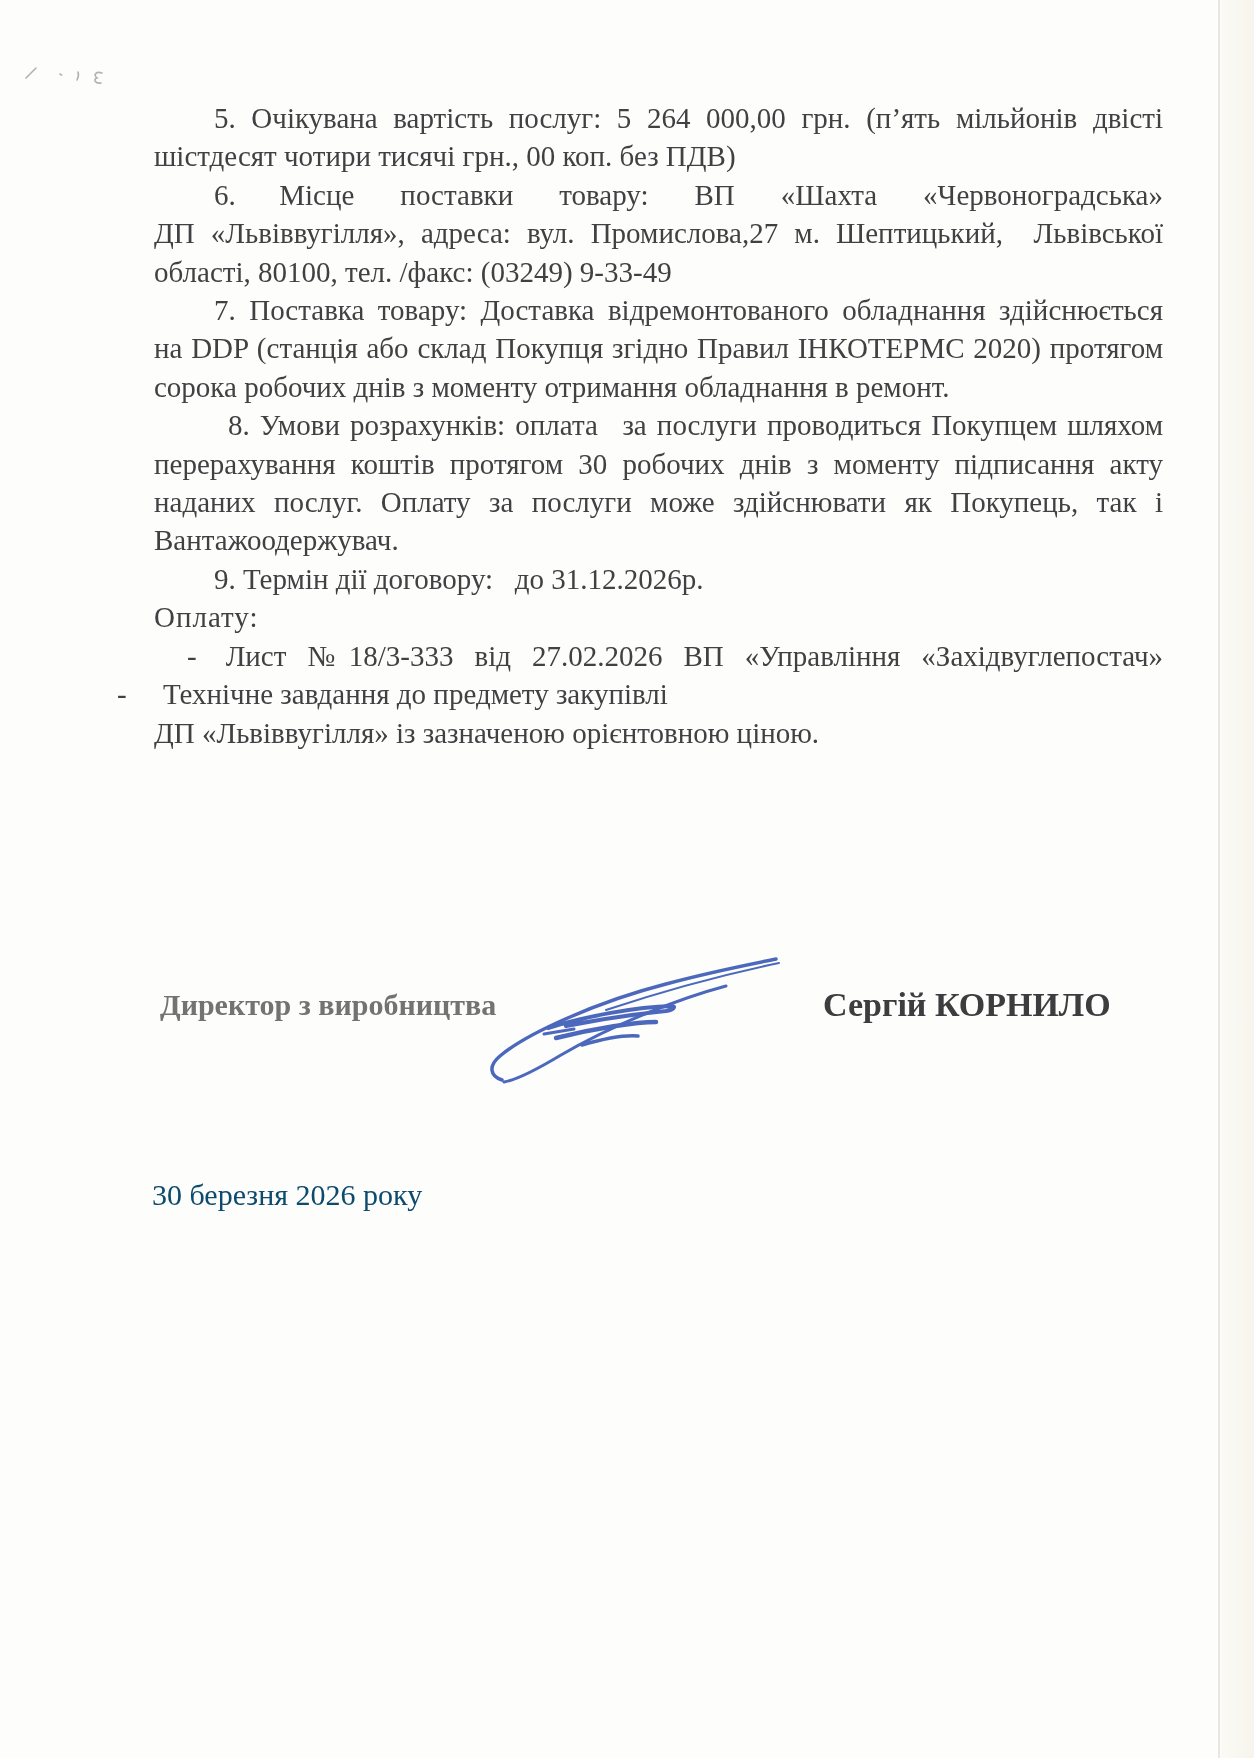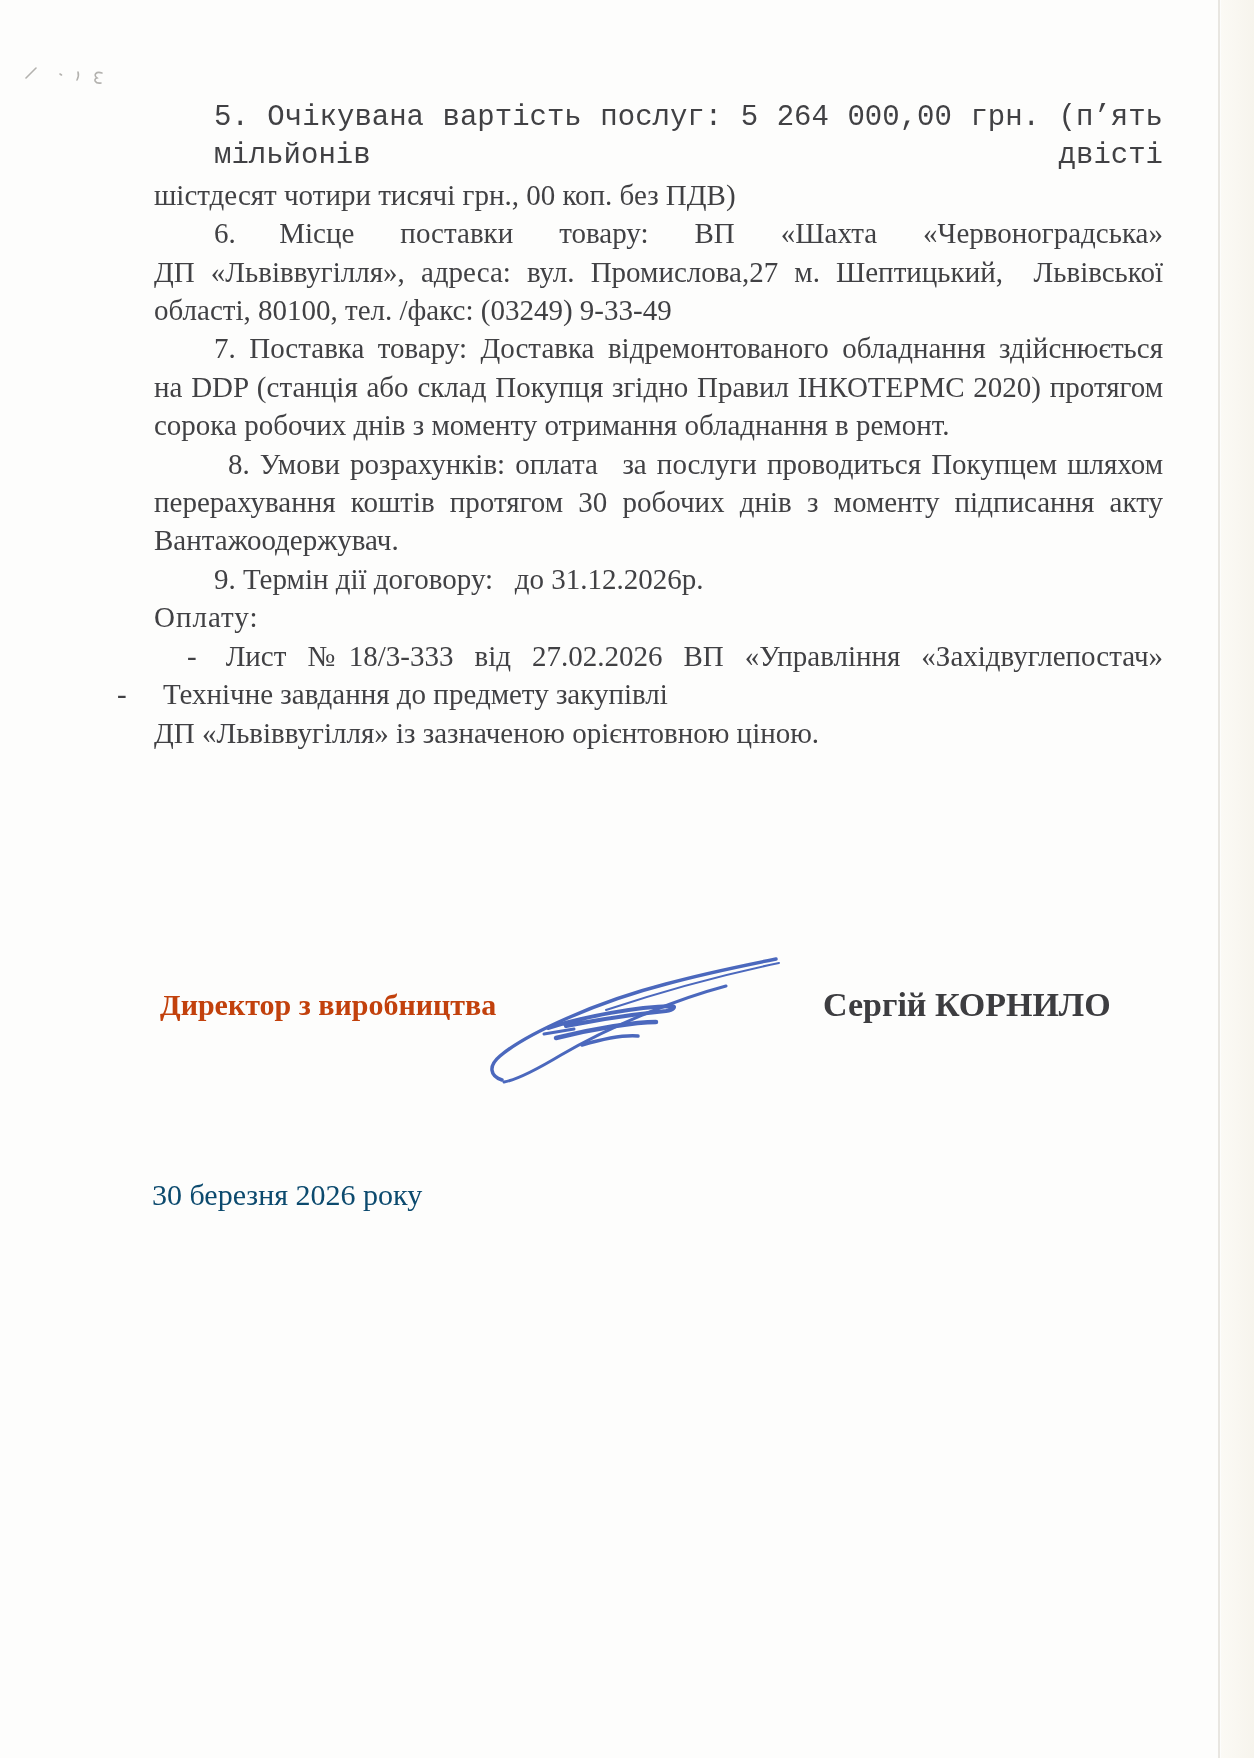--- a/index.html
+++ b/index.html
@@ -32,21 +32,21 @@
     min-height:38.4px;
     white-space:normal;
   }
   .line.just {
     text-align:justify;
     text-align-last:justify;
   }
   
   .sig-title {
     position:absolute; left:160px; top:986px;
-    font-size:30px; font-weight:bold; color:#c2410c;
+    font-size:30px; font-weight:bold; color:#737373;
     line-height:38px; white-space:nowrap;
   }
   .sig-name {
     position:absolute; left:823px; top:986px;
     font-size:34px; font-weight:bold; color:#3d3d40;
     line-height:38px; white-space:nowrap;
   }
   .sig-ink { position:absolute; left:486px; top:950px; }
   .doc-date {
     position:absolute; left:152px; top:1176px;
@@ -61,30 +61,31 @@
   <svg class="artifact-svg" width="140" height="30" viewBox="0 0 140 30">
     <g stroke="#9b9995" stroke-width="1.6" fill="none" stroke-linecap="round" opacity="0.75">
       <path d="M 10,18 L 20,8"></path>
       <path d="M 44,14 l 1.5,1"></path>
       <path d="M 62,12 c 1,3 0,6 -1,8"></path>
       <path d="M 86,13 c -6,-2 -9,2 -5,5 c -4,1 -2,6 4,5"></path>
     </g>
   </svg>
 
   <div class="doc-body">
-      <div class="line just" style="margin-left: 60px; font-family: Liberation Mono, monospace;">5. Очікувана вартість послуг: 5 264 000,00 грн. (п’ять мільйонів двісті</div>
+      <div class="line just" style="margin-left: 60px;">5. Очікувана вартість послуг: 5 264 000,00 грн. (п’ять мільйонів двісті</div>
       <div class="line">шістдесят чотири тисячі грн., 00 коп. без ПДВ)</div>
       <div class="line just" style="margin-left: 60px;">6.  Місце поставки товару: ВП «Шахта «Червоноградська»</div>
       <div class="line just">ДП «Львіввугілля», адреса: вул. Промислова,27 м. Шептицький,  Львівської</div>
       <div class="line">області, 80100, тел. /факс: (03249) 9-33-49</div>
       <div class="line just" style="margin-left: 60px;">7. Поставка товару: Доставка відремонтованого обладнання здійснюється</div>
       <div class="line just">на DDP (станція або склад Покупця згідно Правил ІНКОТЕРМС 2020) протягом</div>
       <div class="line">сорока робочих днів з моменту отримання обладнання в ремонт.</div>
       <div class="line just" style="margin-left: 74px;">8. Умови розрахунків: оплата  за послуги проводиться Покупцем шляхом</div>
       <div class="line just">перерахування коштів протягом 30 робочих днів з моменту підписання акту</div>
+      <div class="line just">наданих послуг. Оплату за послуги може здійснювати як Покупець, так і</div>
       <div class="line">Вантажоодержувач.</div>
       <div class="line" style="margin-left: 60px;">9. Термін дії договору:  до 31.12.2026р.</div>
       <div class="line" style="letter-spacing: 1px;">Оплату:</div>
       <div class="line just" style="margin-left: 33px;">- Лист №18/3-333 від 27.02.2026 ВП «Управління «Західвуглепостач»</div>
       <div class="line" style="margin-left: -37px;">-  Технічне завдання до предмету закупівлі</div>
       <div class="line">ДП «Львіввугілля» із зазначеною орієнтовною ціною.</div>
     </div>
 
   <div class="sig-title">Директор з виробництва</div>
 

